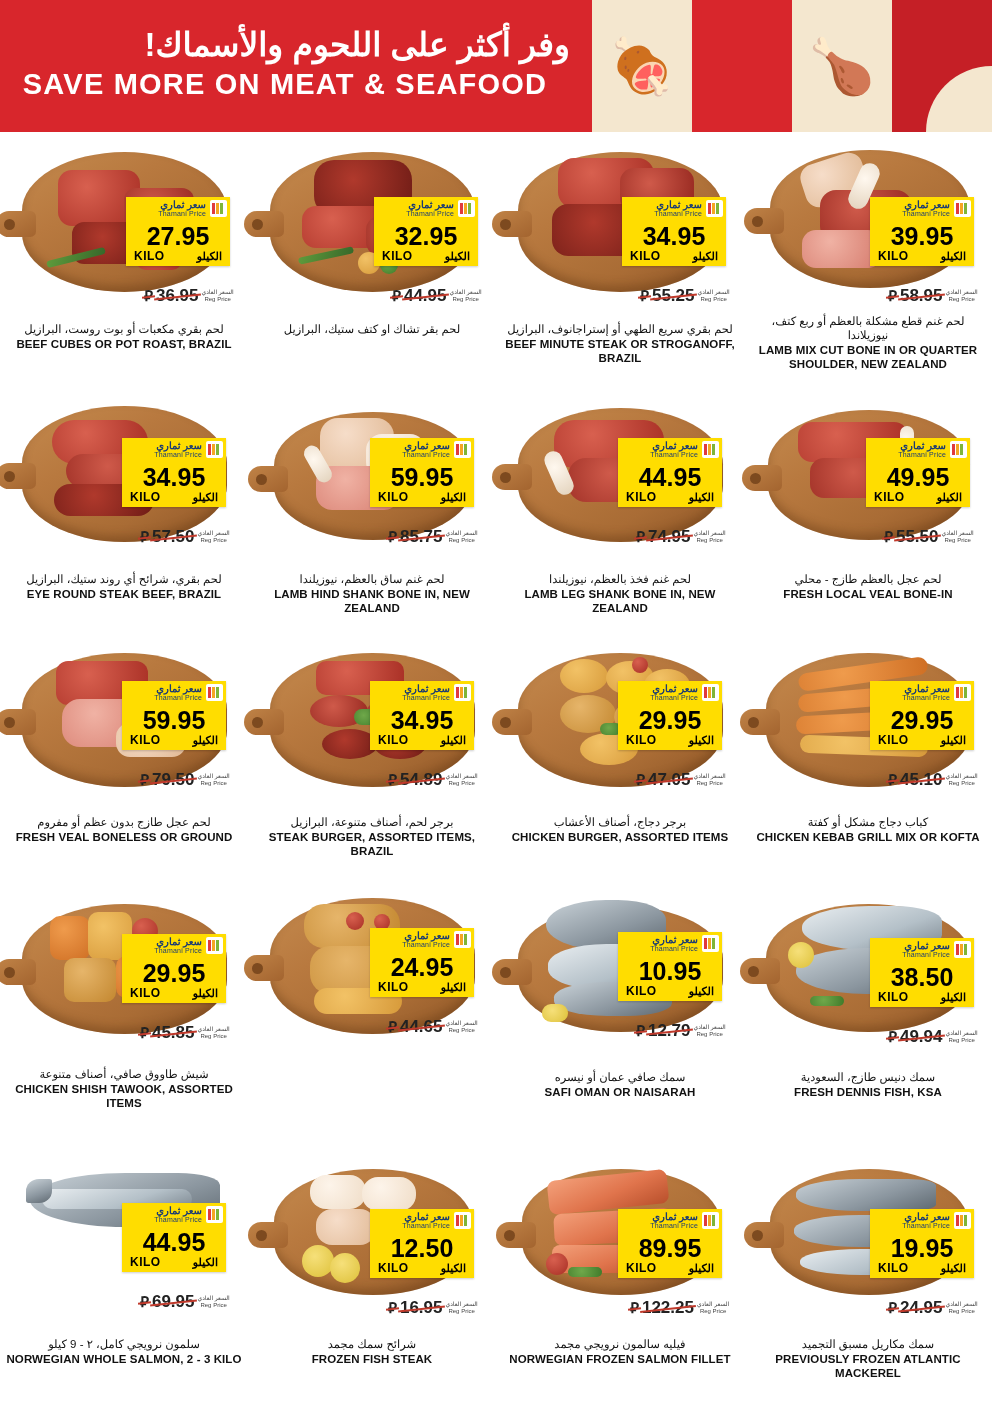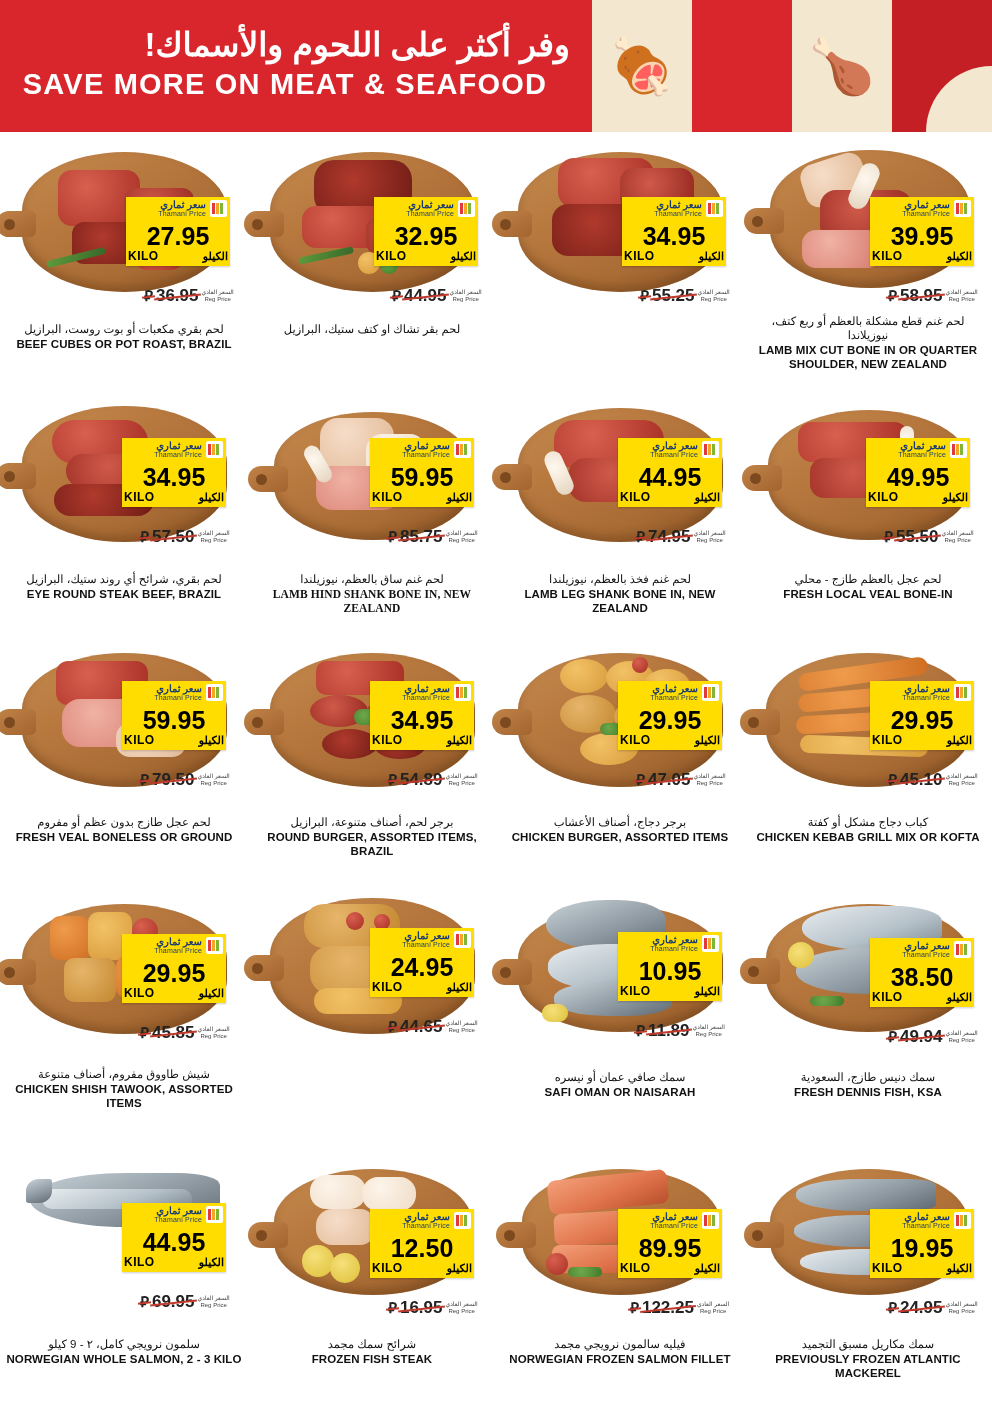--- a/index.html
+++ b/index.html
@@ -172,21 +172,21 @@
     font-weight: bold;
     color: #000;
     text-align: center;
     line-height: 26px;
     padding-top: 1px;
   }
   .tag-unit {
     display: flex;
     justify-content: space-between;
     align-items: baseline;
-    padding: 0 2px 3px;
+    padding: 0 8px 3px;
   }
   .tag-unit .en { font-size: 12px; font-weight: bold; color: #000; letter-spacing: .5px; }
   .tag-unit .ar { font-size: 11px; font-weight: bold; color: #000; }
 
   .reg {
     position: absolute;
     display: flex;
     align-items: center;
     gap: 3px;
     z-index: 6;
@@ -368,20 +368,24 @@
       <div class="tag-unit">
         <span class="en">KILO</span>
         <span class="ar">الكيلو</span>
       </div>
     </div>
     <div class="reg" style="left:144px;top:155px;">
       <span class="sar strike">⃂</span>
       <span class="val strike">55.25</span>
       <span class="lbl"><span>السعر العادي</span><br><span>Reg Price</span></span>
     </div>
+    <div class="caption" style="top:190px;">
+      <div class="cap-ar">لحم بقري سريع الطهي أو إستراجانوف، البرازيل</div>
+      <div class="cap-en">BEEF MINUTE STEAK OR STROGANOFF, BRAZIL</div>
+    </div>
   </div>
 
   <div class="cell r1">
     <div class="imgwrap">
       <div class="board" style="left:20px;top:16px;width:200px;height:138px;">
           <span class="handle"></span>
         </div>
       <span class="blob b-pale" style="left:52px;top:24px;width:64px;height:44px;border-radius:14px;transform:rotate(-18deg);"></span>
       <span class="blob b-red2" style="left:70px;top:56px;width:92px;height:52px;border-radius:16px;"></span>
       <span class="blob b-bone" style="left:104px;top:28px;width:20px;height:48px;border-radius:10px;transform:rotate(24deg);"></span>
@@ -474,21 +478,21 @@
       <div class="tag-unit">
         <span class="en">KILO</span>
         <span class="ar">الكيلو</span>
       </div>
     </div>
     <div class="reg" style="left:140px;top:138px;">
       <span class="sar strike">⃂</span>
       <span class="val strike">85.75</span>
       <span class="lbl"><span>السعر العادي</span><br><span>Reg Price</span></span>
     </div>
-    <div class="caption" style="top:182px;font-family:Liberation Serif, serif;">
+    <div class="caption" style="top:182px;">
       <div class="cap-ar">لحم غنم ساق بالعظم، نيوزيلندا</div>
       <div class="cap-en">LAMB HIND SHANK BONE IN, NEW ZEALAND</div>
     </div>
   </div>
 
   <div class="cell r2">
     <div class="imgwrap">
       <div class="board" style="left:16px;top:16px;width:205px;height:134px;">
           <span class="handle"></span>
         </div>
@@ -624,21 +628,21 @@
         <span class="ar">الكيلو</span>
       </div>
     </div>
     <div class="reg" style="left:140px;top:134px;">
       <span class="sar strike">⃂</span>
       <span class="val strike">54.89</span>
       <span class="lbl"><span>السعر العادي</span><br><span>Reg Price</span></span>
     </div>
     <div class="caption" style="top:178px;">
       <div class="cap-ar">برجر لحم، أصناف متنوعة، البرازيل</div>
-      <div class="cap-en">ROUND BURGER, ASSORTED ITEMS, BRAZIL</div>
+      <div class="cap-en">STEAK BURGER, ASSORTED ITEMS, BRAZIL</div>
     </div>
   </div>
 
   <div class="cell r3">
     <div class="imgwrap">
       <div class="board" style="left:16px;top:14px;width:205px;height:134px;">
           <span class="handle"></span>
         </div>
       <span class="blob b-gold" style="left:58px;top:20px;width:48px;height:34px;"></span>
       <span class="blob b-gold" style="left:104px;top:22px;width:48px;height:34px;"></span>
@@ -740,21 +744,21 @@
         <span class="en">KILO</span>
         <span class="ar">الكيلو</span>
       </div>
     </div>
     <div class="reg" style="left:140px;top:142px;">
       <span class="sar strike">⃂</span>
       <span class="val strike">45.85</span>
       <span class="lbl"><span>السعر العادي</span><br><span>Reg Price</span></span>
     </div>
     <div class="caption" style="top:185px;">
-      <div class="cap-ar">شيش طاووق مفروم، أصناف متنوعة</div>
+      <div class="cap-ar">شيش طاووق صافي، أصناف متنوعة</div>
       <div class="cap-en">CHICKEN SHISH TAWOOK, ASSORTED ITEMS</div>
     </div>
   </div>
 
   <div class="cell r4">
     <div class="imgwrap">
       <div class="board" style="left:16px;top:14px;width:205px;height:136px;">
           <span class="handle"></span>
         </div>
       <span class="blob b-crumb" style="left:50px;top:20px;width:96px;height:44px;border-radius:20px;"></span>
@@ -807,21 +811,21 @@
         <div class="en">Thamani Price</div>
       </div>
       <div class="tag-price">10.95</div>
       <div class="tag-unit">
         <span class="en">KILO</span>
         <span class="ar">الكيلو</span>
       </div>
     </div>
     <div class="reg" style="left:140px;top:140px;">
       <span class="sar strike">⃂</span>
-      <span class="val strike">11.89</span>
+      <span class="val strike">12.79</span>
       <span class="lbl"><span>السعر العادي</span><br><span>Reg Price</span></span>
     </div>
     <div class="caption" style="top:188px;">
       <div class="cap-ar">سمك صافي عمان أو نيسره</div>
       <div class="cap-en">SAFI OMAN OR NAISARAH</div>
     </div>
   </div>
 
   <div class="cell r4">
     <div class="imgwrap">

